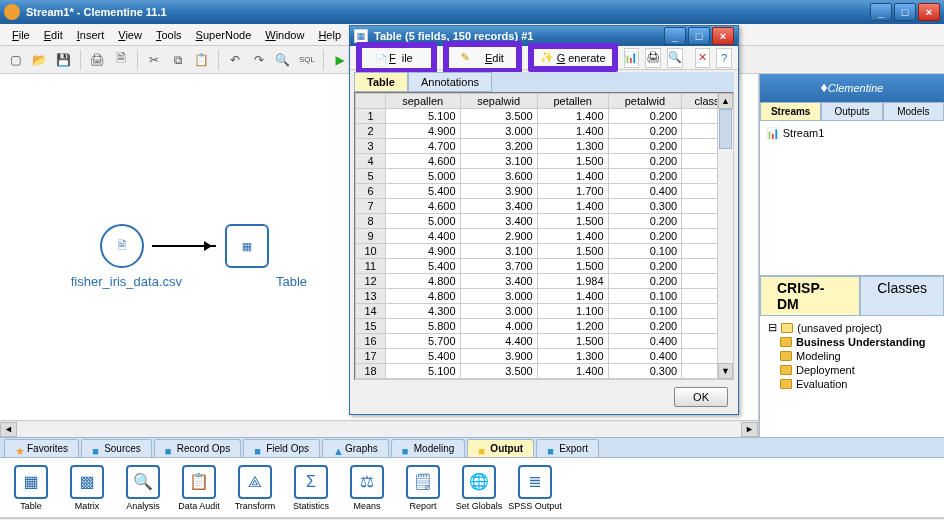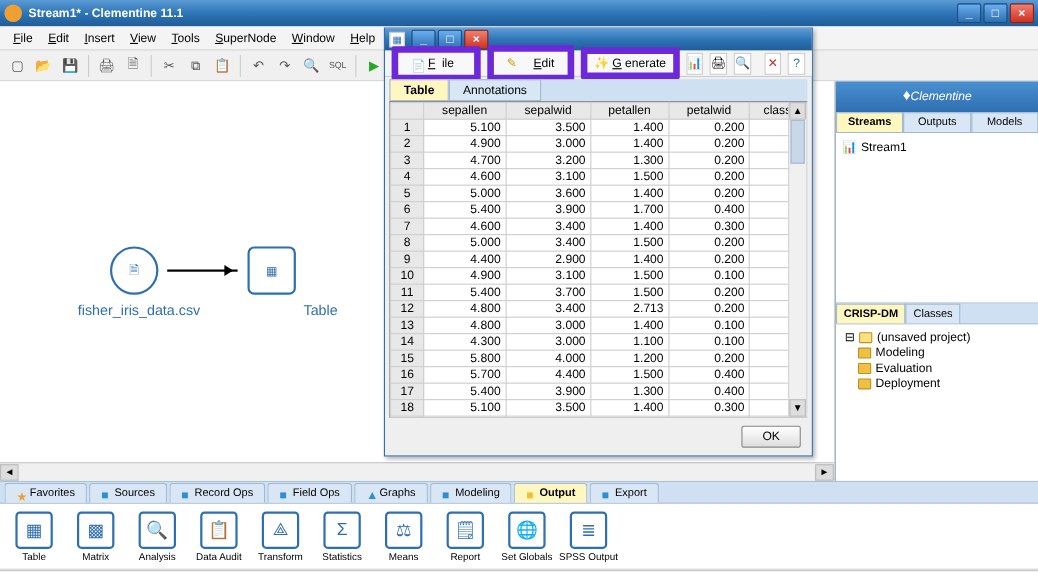--- a/index.html
+++ b/index.html
@@ -34,21 +34,21 @@
 .hscroll .track { flex: 1; height: 15px; background: #f0f0f0; }
 
 .rightcol { width: 185px; display: flex; flex-direction: column; background: #eef4fb; border-left: 1px solid #a0b8d0; }
 .brandbar { height: 28px; background: linear-gradient(to bottom,#4a90d0,#2e6fb0); color: #fff; display: flex; align-items: center; justify-content: center; font-family: Georgia, serif; font-style: italic; font-size: 14px; }
 .tabs3 { display: flex; background: #cfe0f2; border-bottom: 1px solid #a0b8d0; }
 .tab3 { flex: 1; padding: 3px 0; text-align: center; border: 1px solid #a0b8d0; border-bottom: none; font-size: 10px; cursor: pointer; background: #d8e6f5; }
 .tab3.active { background: #fff6c0; font-weight: bold; }
 .pane1 { flex: 0 0 155px; background: #fff; border-bottom: 1px solid #a0b8d0; padding: 4px 6px; overflow: auto; }
 .stream-item { padding: 2px 0; }
 .tabs2 { display: flex; background: #cfe0f2; border-bottom: 1px solid #a0b8d0; }
-.tab2 { padding: 3px 6px; border: 1px solid #a0b8d0; border-bottom: none; font-size: 10px; cursor: pointer; background: #d8e6f5; }
+.tab2 { padding: 3px 16px; border: 1px solid #a0b8d0; border-bottom: none; font-size: 14px; cursor: pointer; background: #d8e6f5; }
 .tab2.active { background: #fff6c0; font-weight: bold; }
 .pane2 { flex: 1; background: #fff; padding: 4px 6px; overflow: auto; font-size: 10px; }
 .tree-item { padding: 1px 0 1px 14px; display: flex; align-items: center; gap: 4px; }
 .tree-item.bold { font-weight: bold; }
 .folder { width: 12px; height: 10px; background: #f0c040; border: 1px solid #c09020; border-radius: 1px; display: inline-block; }
 .folder.open { background: #ffe080; }
 
 
 .paletterow { height: 21px; background: #cfe0f2; border-top: 1px solid #a0b8d0; border-bottom: 1px solid #a0b8d0; display: flex; align-items: flex-end; padding-left: 4px; }
 .ptab { padding: 3px 10px; border: 1px solid #a0b8d0; border-bottom: none; margin-right: 2px; border-radius: 3px 3px 0 0; font-size: 10px; cursor: pointer; background: #d8e6f5; display: flex; align-items: center; gap: 4px; }
@@ -163,23 +163,24 @@
     <div class="pane1">
       <div class="stream-item">📊 <span>Stream1</span></div>
     </div>
     <div class="tabs2" id="tabs-bottom">
         <div class="tab2 active">CRISP-DM</div>
         <div class="tab2">Classes</div>
       </div>
     <div class="pane2">
       <div class="tree-item" style="padding-left:2px;">⊟ <span class="folder open"></span> <span>(unsaved project)</span></div>
       <div id="crispdm-list">
+          <div class="tree-item bold"><span class="folder"></span> Business Understanding</div>
           <div class="tree-item"><span class="folder"></span> Modeling</div>
+          <div class="tree-item"><span class="folder"></span> Deployment</div>
           <div class="tree-item"><span class="folder"></span> Evaluation</div>
-          <div class="tree-item"><span class="folder"></span> Deployment</div>
         </div>
     </div>
   </div>
 </div>
 
 <div class="paletterow" id="palette-tabs">
     <div class="ptab"><span class="dot" style="color:#f0a030">★</span>Favorites</div>
     <div class="ptab"><span class="dot" style="color:#2e8fd0">■</span>Sources</div>
     <div class="ptab"><span class="dot" style="color:#2e8fd0">■</span>Record Ops</div>
     <div class="ptab"><span class="dot" style="color:#2e8fd0">■</span>Field Ops</div>
@@ -234,20 +235,21 @@
 
 <div class="statusbar">
 
   <div class="status-spacer"></div>
 
 </div>
 
 <div class="twin">
   <div class="titlebar">
     <div style="width:14px;height:14px;background:#fff;border:1px solid #ccc;margin-right:6px;display:flex;align-items:center;justify-content:center;font-size:9px;color:#2e6fb0">▦</div>
+    <div class="title">Table (5 fields, 150 records) #1</div>
     <div class="winbtns">
       <div class="winbtn">_</div>
       <div class="winbtn">□</div>
       <div class="winbtn close">×</div>
     </div>
   </div>
   <div class="menubar">
     <div class="mbtn">
         <span class="tmicon new"></span>
         <span><u>F</u><span>ile</span></span>
@@ -366,21 +368,21 @@
             <td>5.400</td>
             <td>3.700</td>
             <td>1.500</td>
             <td>0.200</td>
             <td>0</td>
           </tr>
           <tr>
             <td class="rownum">12</td>
             <td>4.800</td>
             <td>3.400</td>
-            <td>2.713</td>
+            <td>1.984</td>
             <td>0.200</td>
             <td>0</td>
           </tr>
           <tr>
             <td class="rownum">13</td>
             <td>4.800</td>
             <td>3.000</td>
             <td>1.400</td>
             <td>0.100</td>
             <td>0</td>

